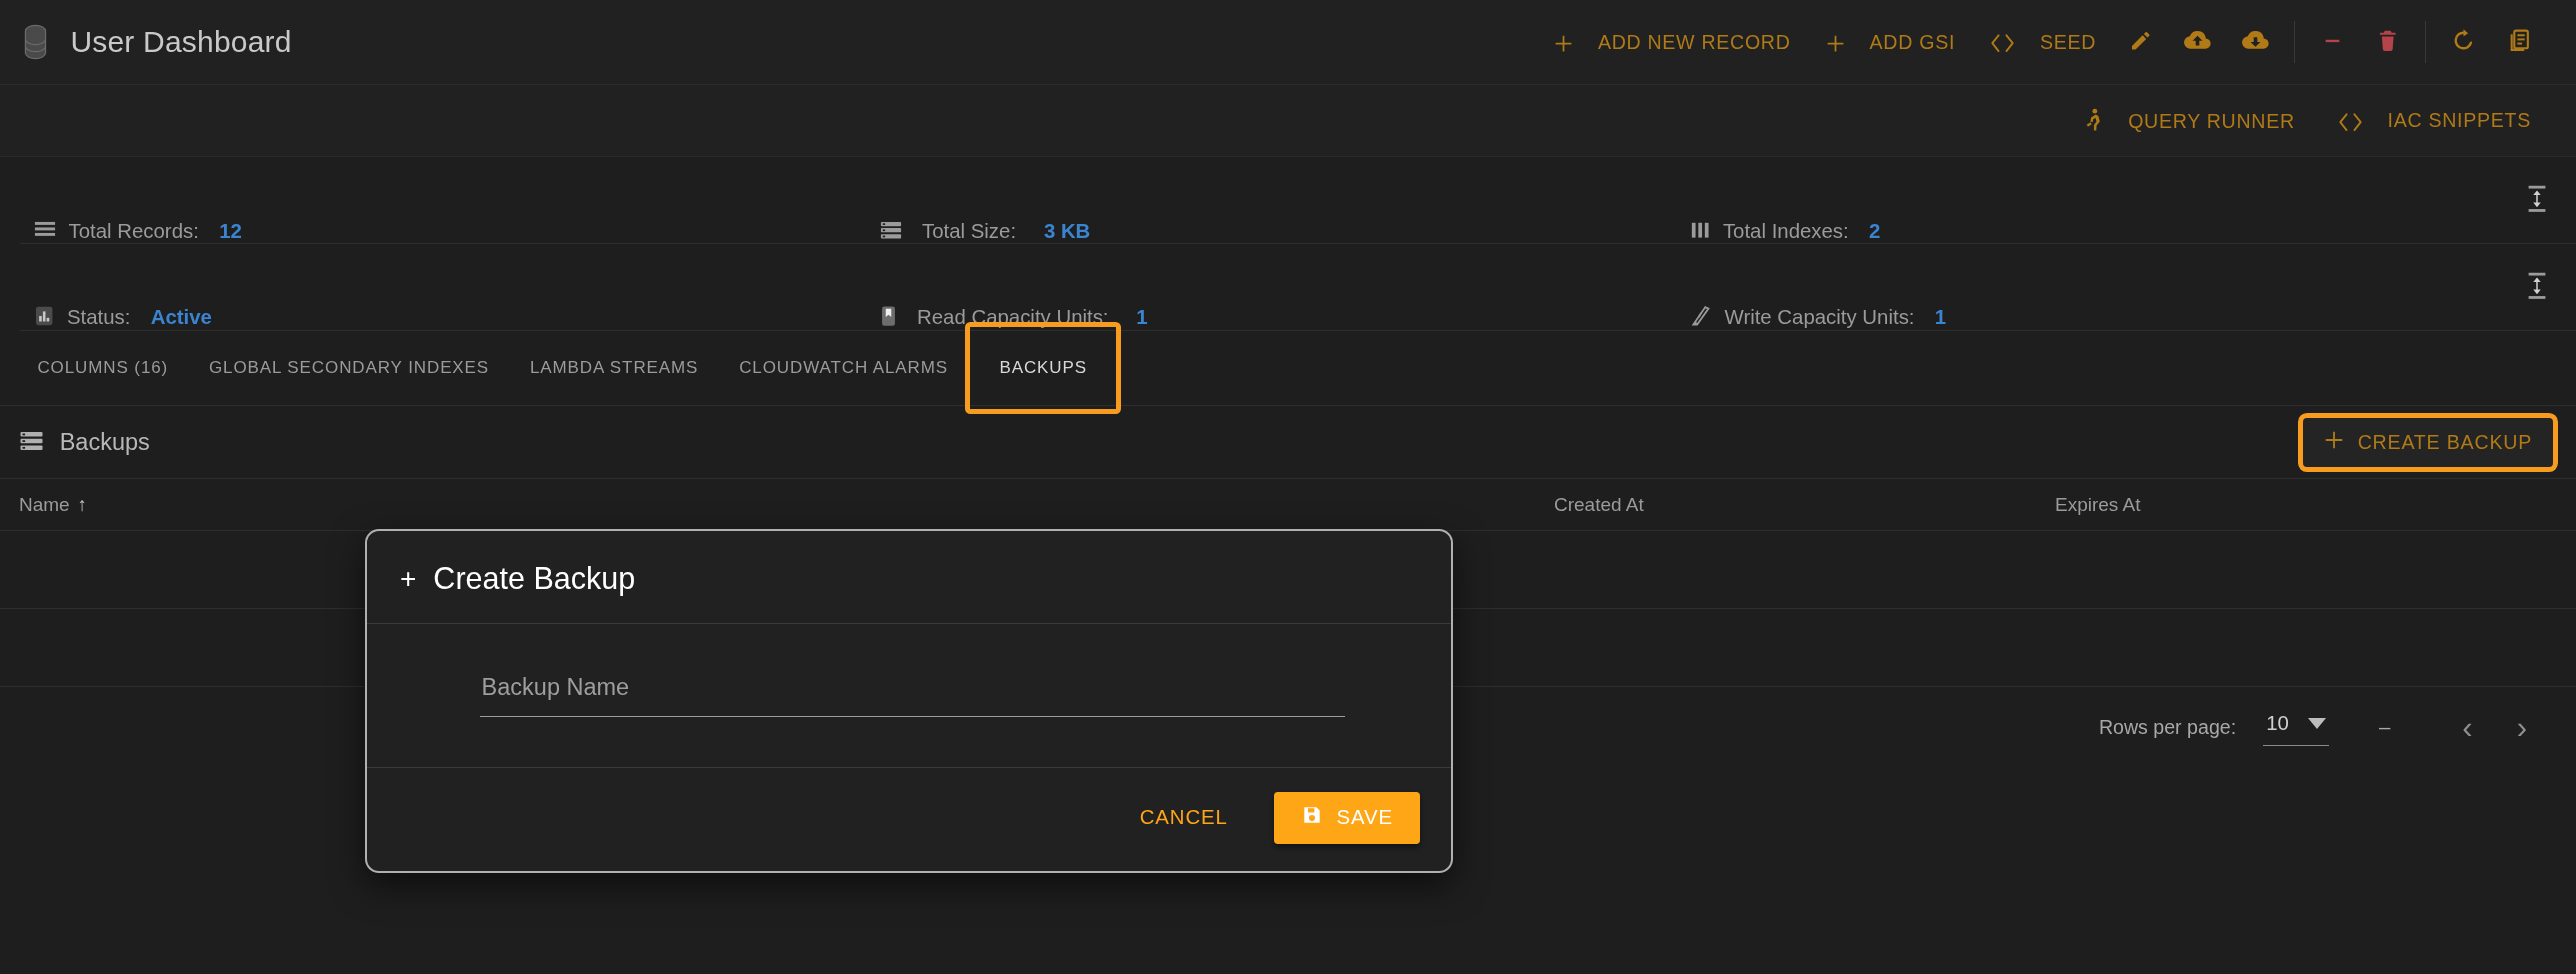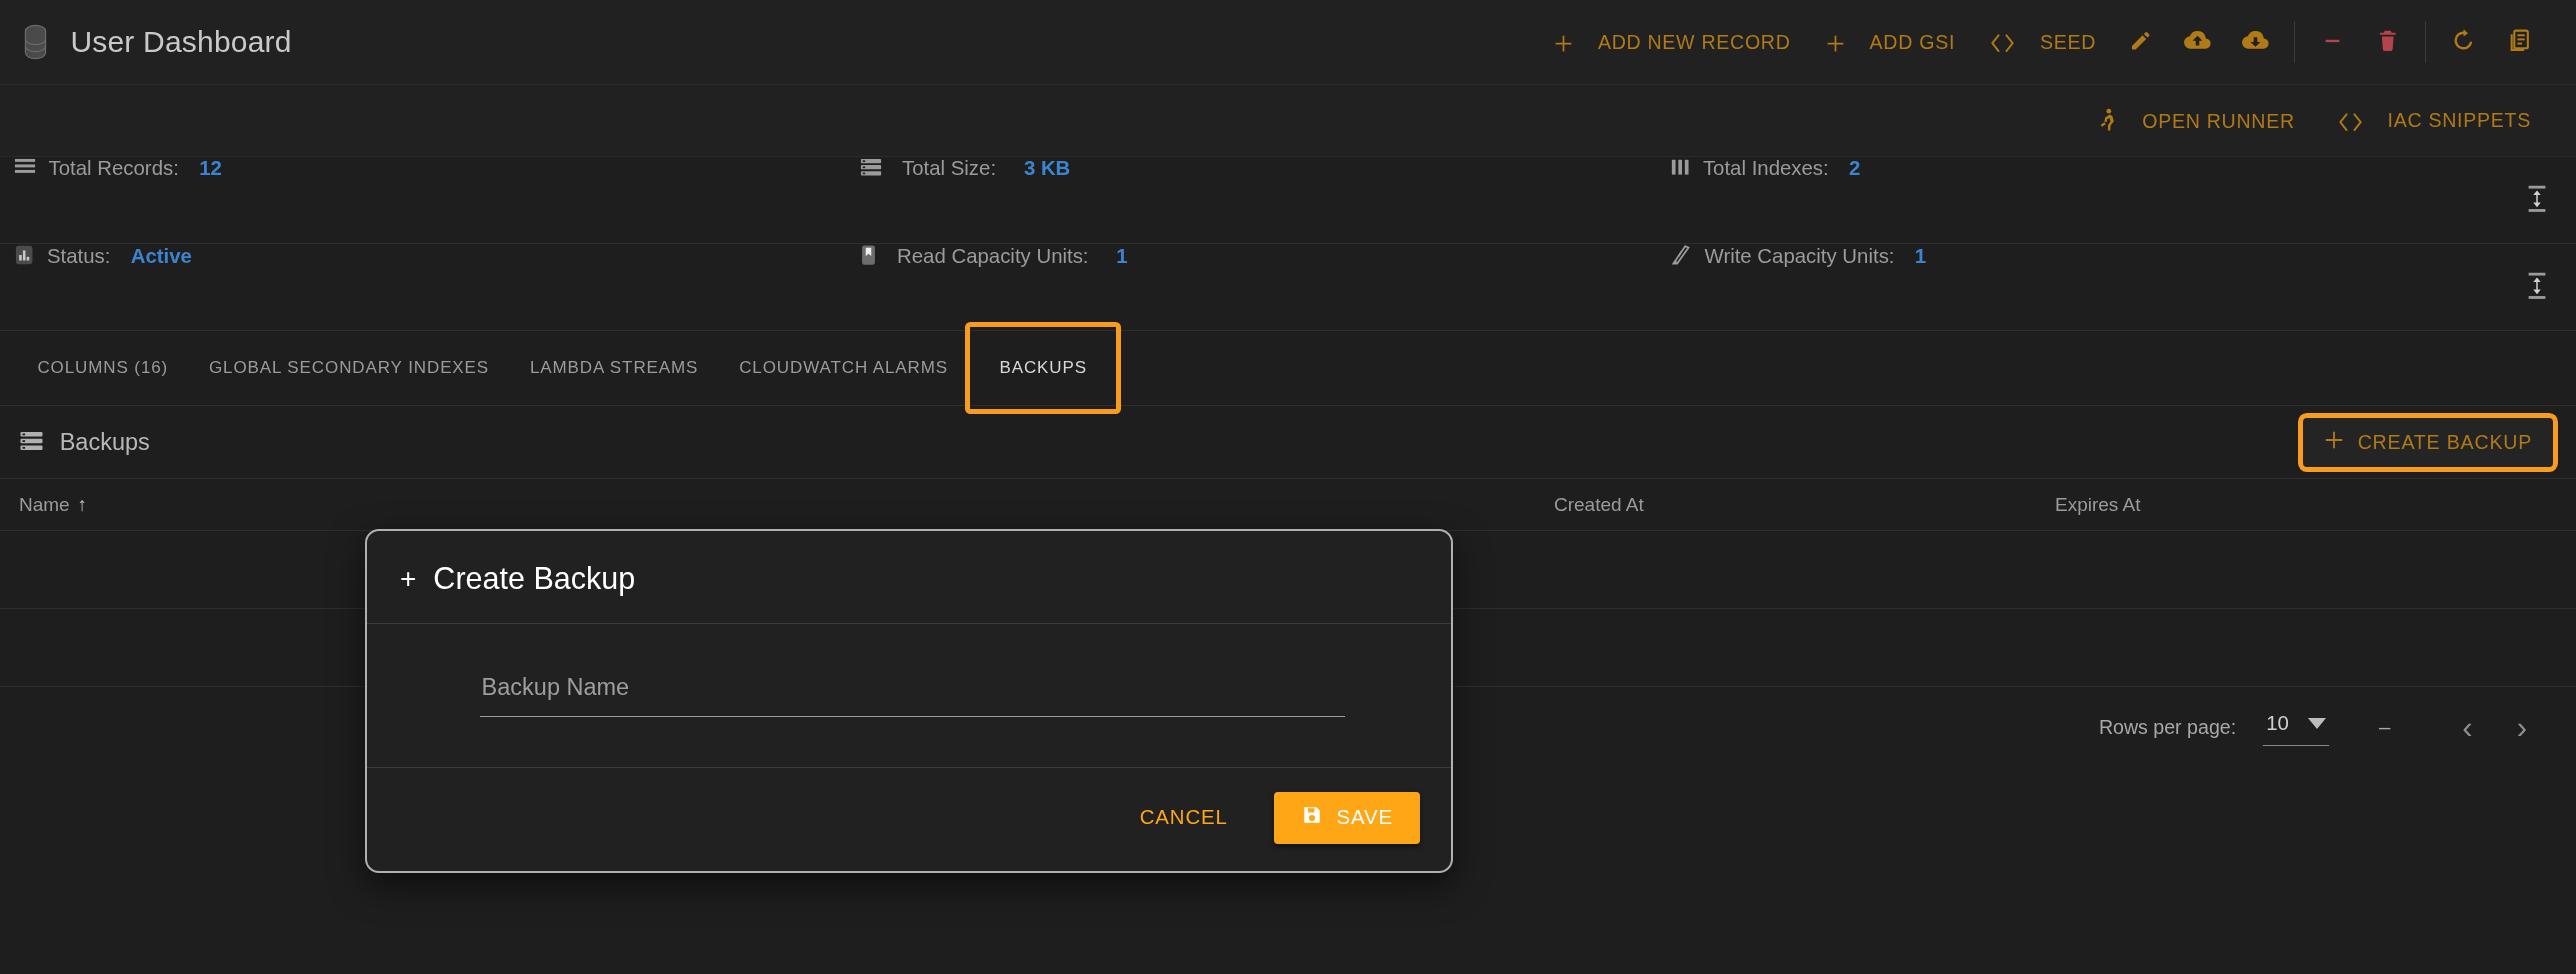--- a/index.html
+++ b/index.html
@@ -82,22 +82,23 @@
     gap: 7.8px;
     border-bottom: 0.8px solid #2b2b2b;
   }
 
   
   .stat-row {
     height: 87px;
     background: #1e1e1e;
     border-bottom: 0.8px solid #2e2e2e;
     display: flex;
-    align-items: flex-start;
+    align-items: flex-end;
     position: relative;
+    margin-left: 20px;
   }
   .stat-cell {
     display: flex;
     align-items: center;
     gap: 12.5px;
     padding-left: 14px;
     white-space: nowrap;
   }
   .stat-cell.c1 { width: 846px; }
   .stat-cell.c2 { width: 810px; gap: 20px; }
@@ -430,21 +431,21 @@
 
   <div class="subbar">
     <button class="tbtn">
       <span>
         <svg width="20.4" height="25" viewBox="0 0 18 24">
           <circle cx="9.6" cy="3" r="2.3" fill="#b07a17"></circle>
           <path d="M10.5 6.2 6 9.2l-.6 4 2.2.3.4-2.6 2.3-1.3.9 3.3-2.4 3.3-.1 5.3h2.3l.3-4.6 3.1-4-1.4-5.2z" fill="#b07a17"></path>
           <path d="M5.4 13.6 1.8 16l1.2 1.9 3.6-2.4z" fill="#b07a17"></path>
         </svg>
       </span>
-      <span>OPEN RUNNER</span>
+      <span>QUERY RUNNER</span>
     </button>
 
 
     <button class="tbtn">
       <span>
         <svg width="27" height="20.4" viewBox="0 0 34 26">
           <path d="M12 3 L4 13 L12 23" fill="none" stroke="#b07a17" stroke-width="2.4" stroke-linecap="round" stroke-linejoin="round"></path>
           <path d="M22 3 L30 13 L22 23" fill="none" stroke="#b07a17" stroke-width="2.4" stroke-linecap="round" stroke-linejoin="round"></path>
         </svg>
       </span>

